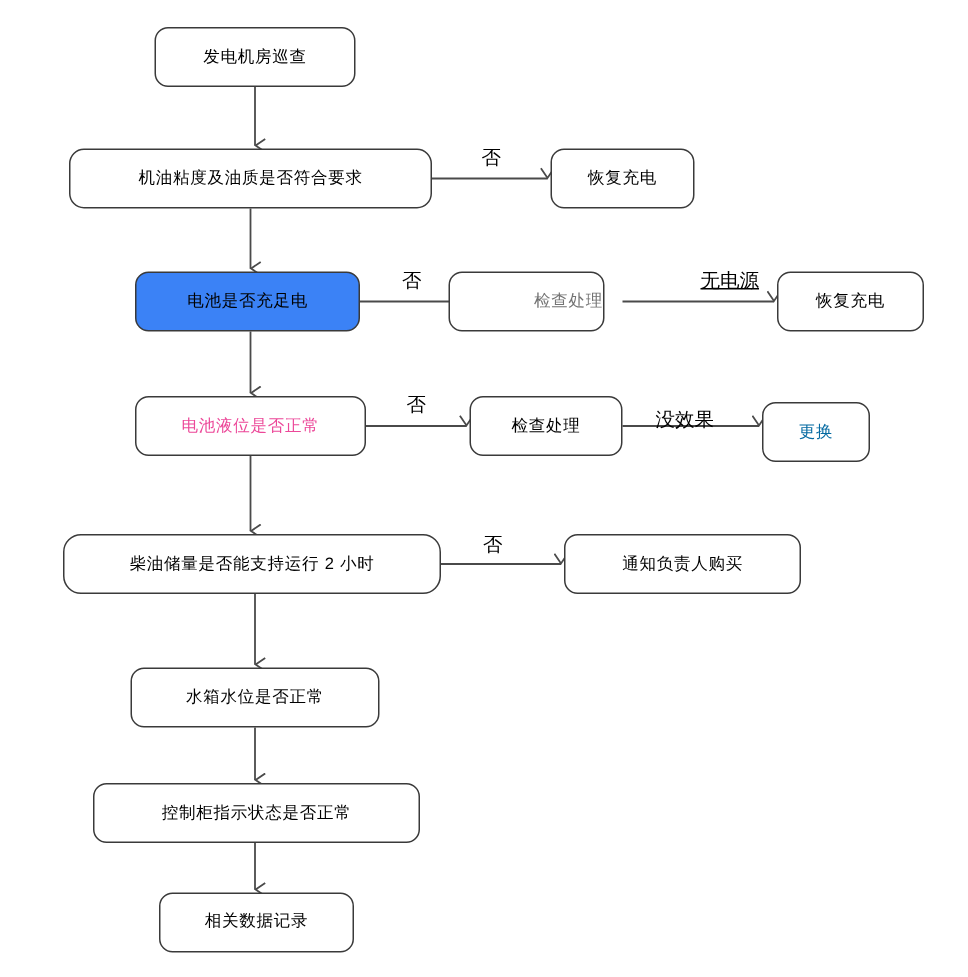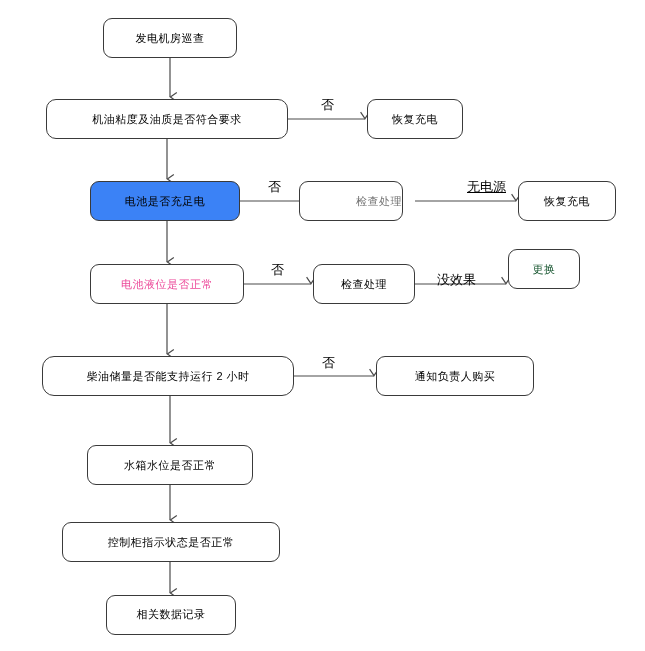--- a/index.html
+++ b/index.html
@@ -110,21 +110,21 @@
   </div>
   <div class="node" style="left: 518px; top: 181px; width: 98px; height: 40px; border-color: rgb(58, 58, 58); background: rgb(255, 255, 255); color: rgb(0, 0, 0); text-align: right;">
     <span>恢复充电</span>
   </div>
   <div class="node" style="left: 90px; top: 264px; width: 154px; height: 40px; border-color: rgb(58, 58, 58); background: rgb(255, 255, 255); color: #ec4899;">
     <span>电池液位是否正常</span>
   </div>
   <div class="node" style="left: 313px; top: 264px; width: 102px; height: 40px; border-color: rgb(58, 58, 58); background: rgb(255, 255, 255); color: rgb(0, 0, 0);">
     <span>检查处理</span>
   </div>
-  <div class="node" style="left: 508px; top: 249px; width: 72px; height: 40px; border-color: rgb(58, 58, 58); background: rgb(255, 255, 255); color: #14532d;">
+  <div class="node" style="left: 508px; top: 268px; width: 72px; height: 40px; border-color: rgb(58, 58, 58); background: rgb(255, 255, 255); color: #0369a1;">
     <span>更换</span>
   </div>
   <div class="node" style="left: 42px; top: 356px; width: 252px; height: 40px; border-color: rgb(58, 58, 58); background: rgb(255, 255, 255); color: rgb(0, 0, 0); border-radius: 12px;">
     <span>柴油储量是否能支持运行 2 小时</span>
   </div>
   <div class="node" style="left: 376px; top: 356px; width: 158px; height: 40px; border-color: rgb(58, 58, 58); background: rgb(255, 255, 255); color: rgb(0, 0, 0); text-align: right;">
     <span>通知负责人购买</span>
   </div>
   <div class="node" style="left: 87px; top: 445px; width: 166px; height: 40px; border-color: rgb(58, 58, 58); background: rgb(255, 255, 255); color: rgb(0, 0, 0);">
     <span>水箱水位是否正常</span>

